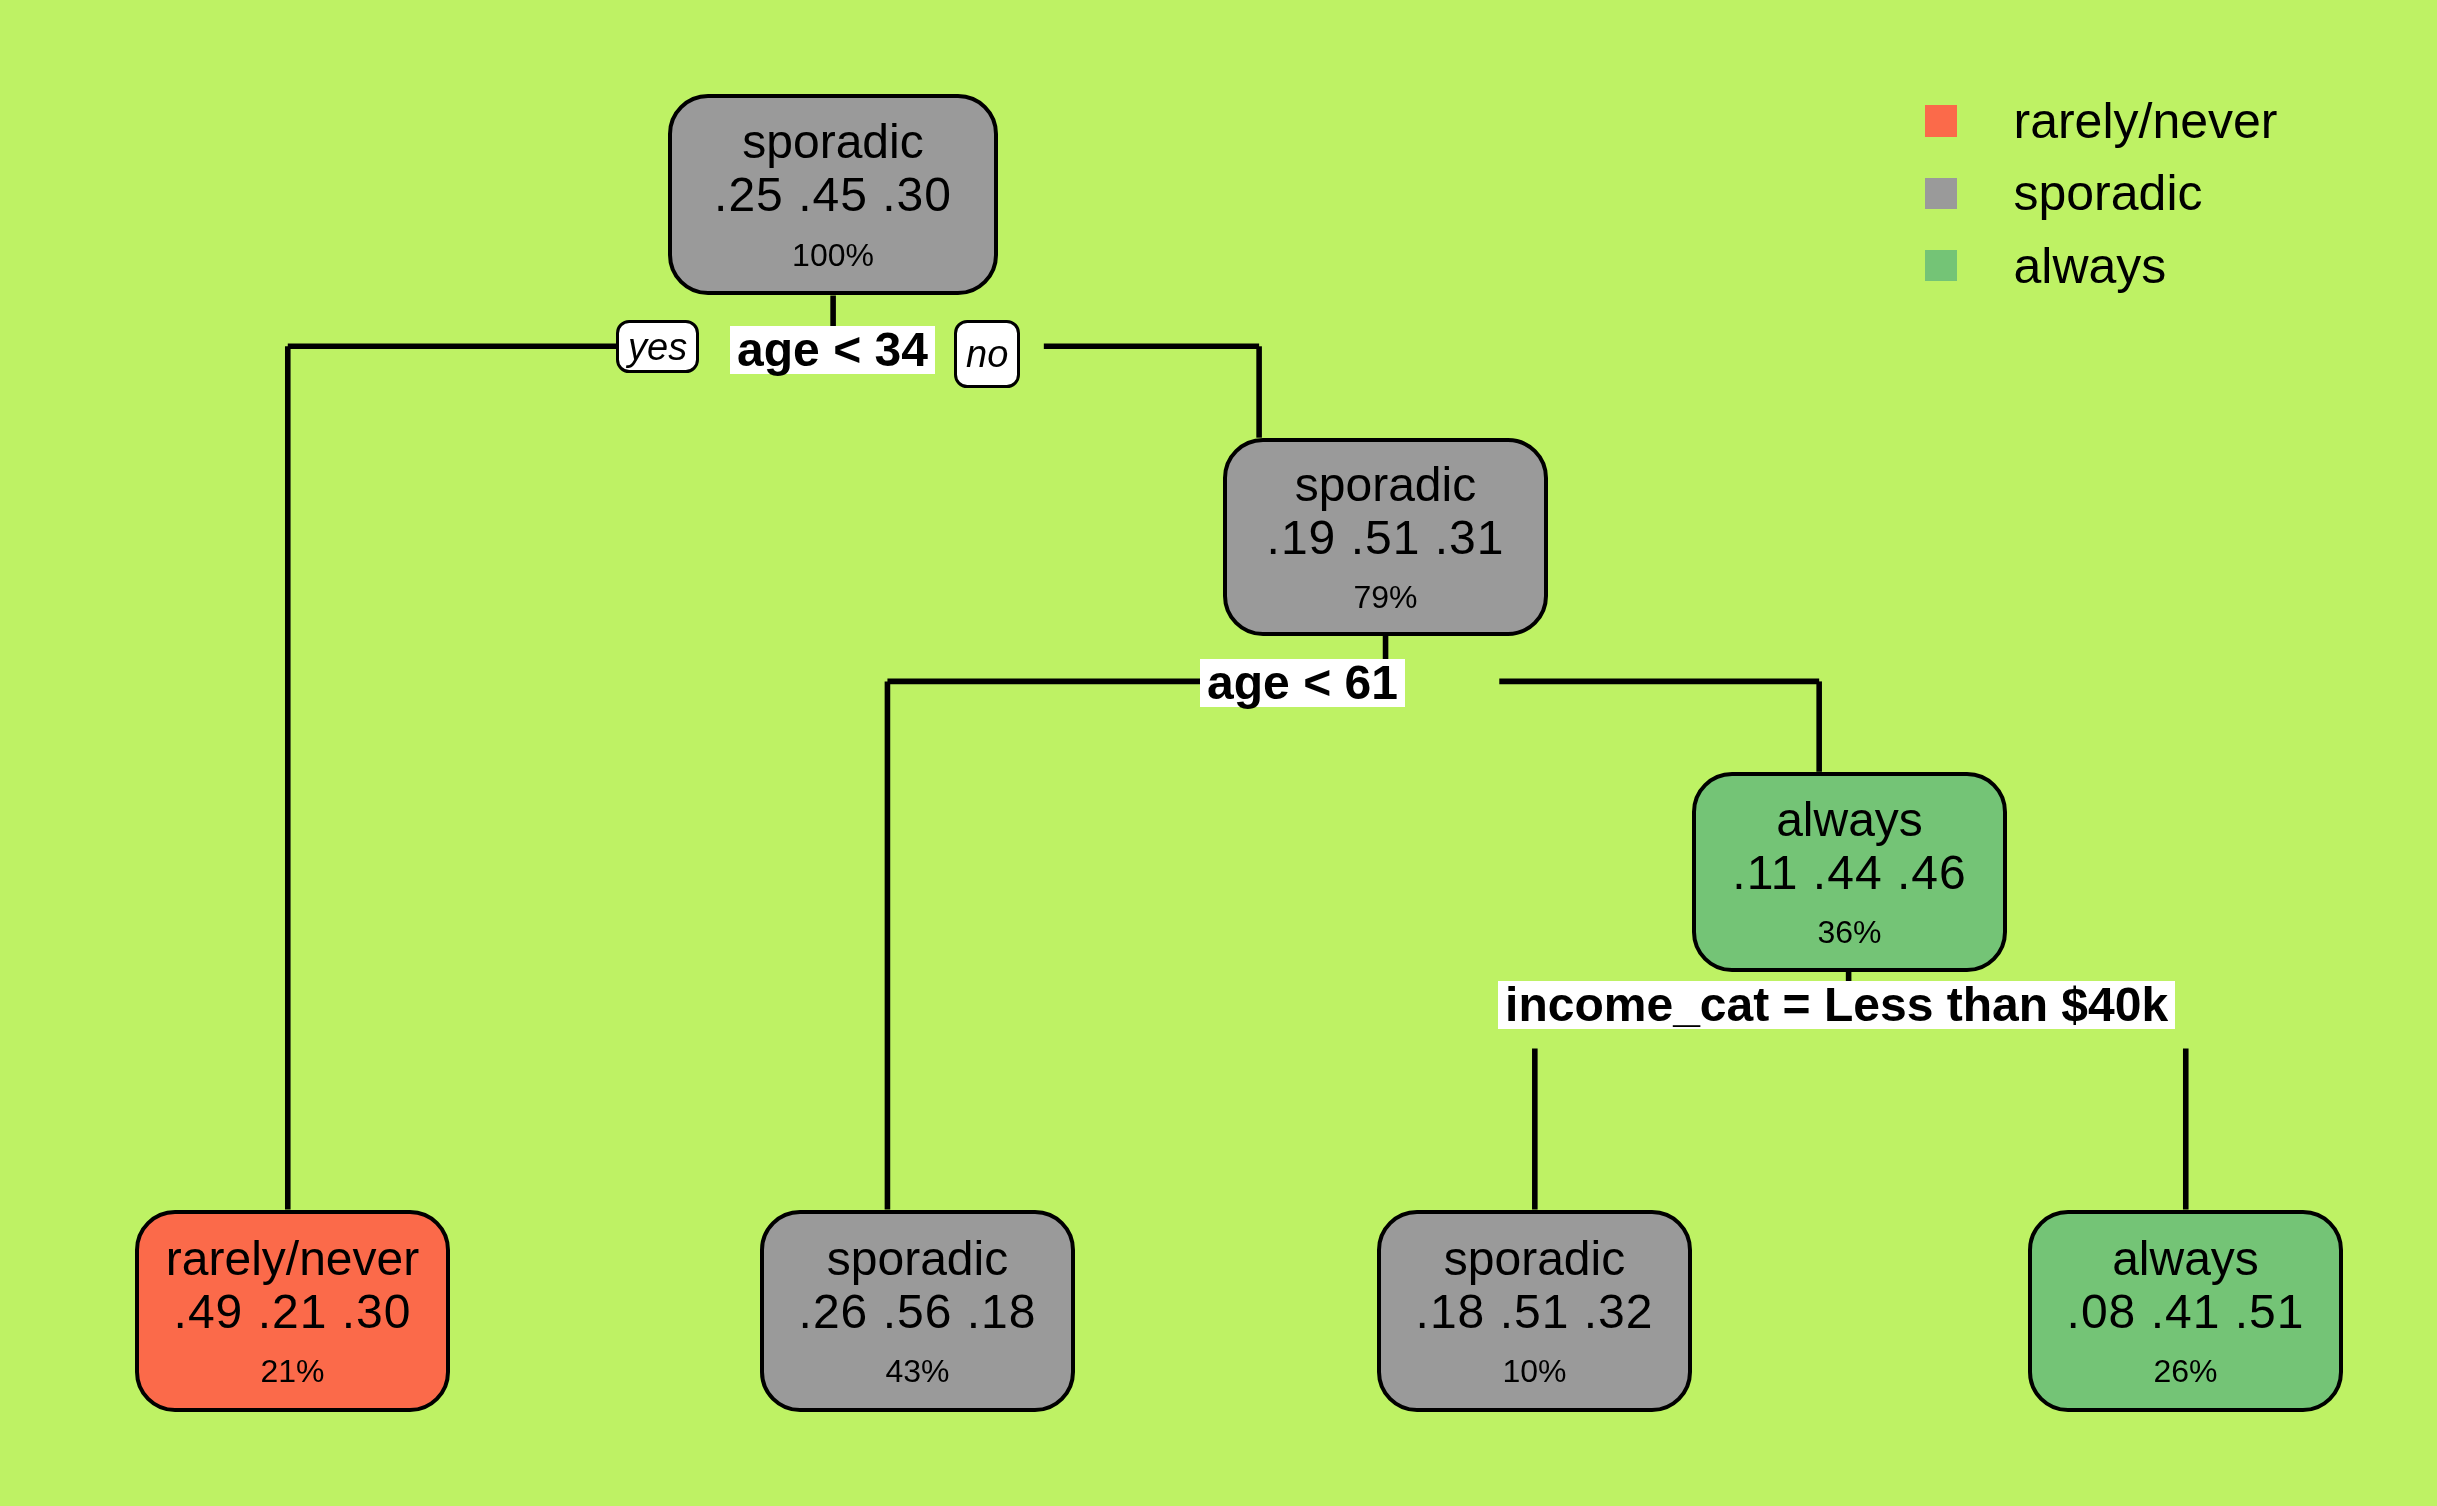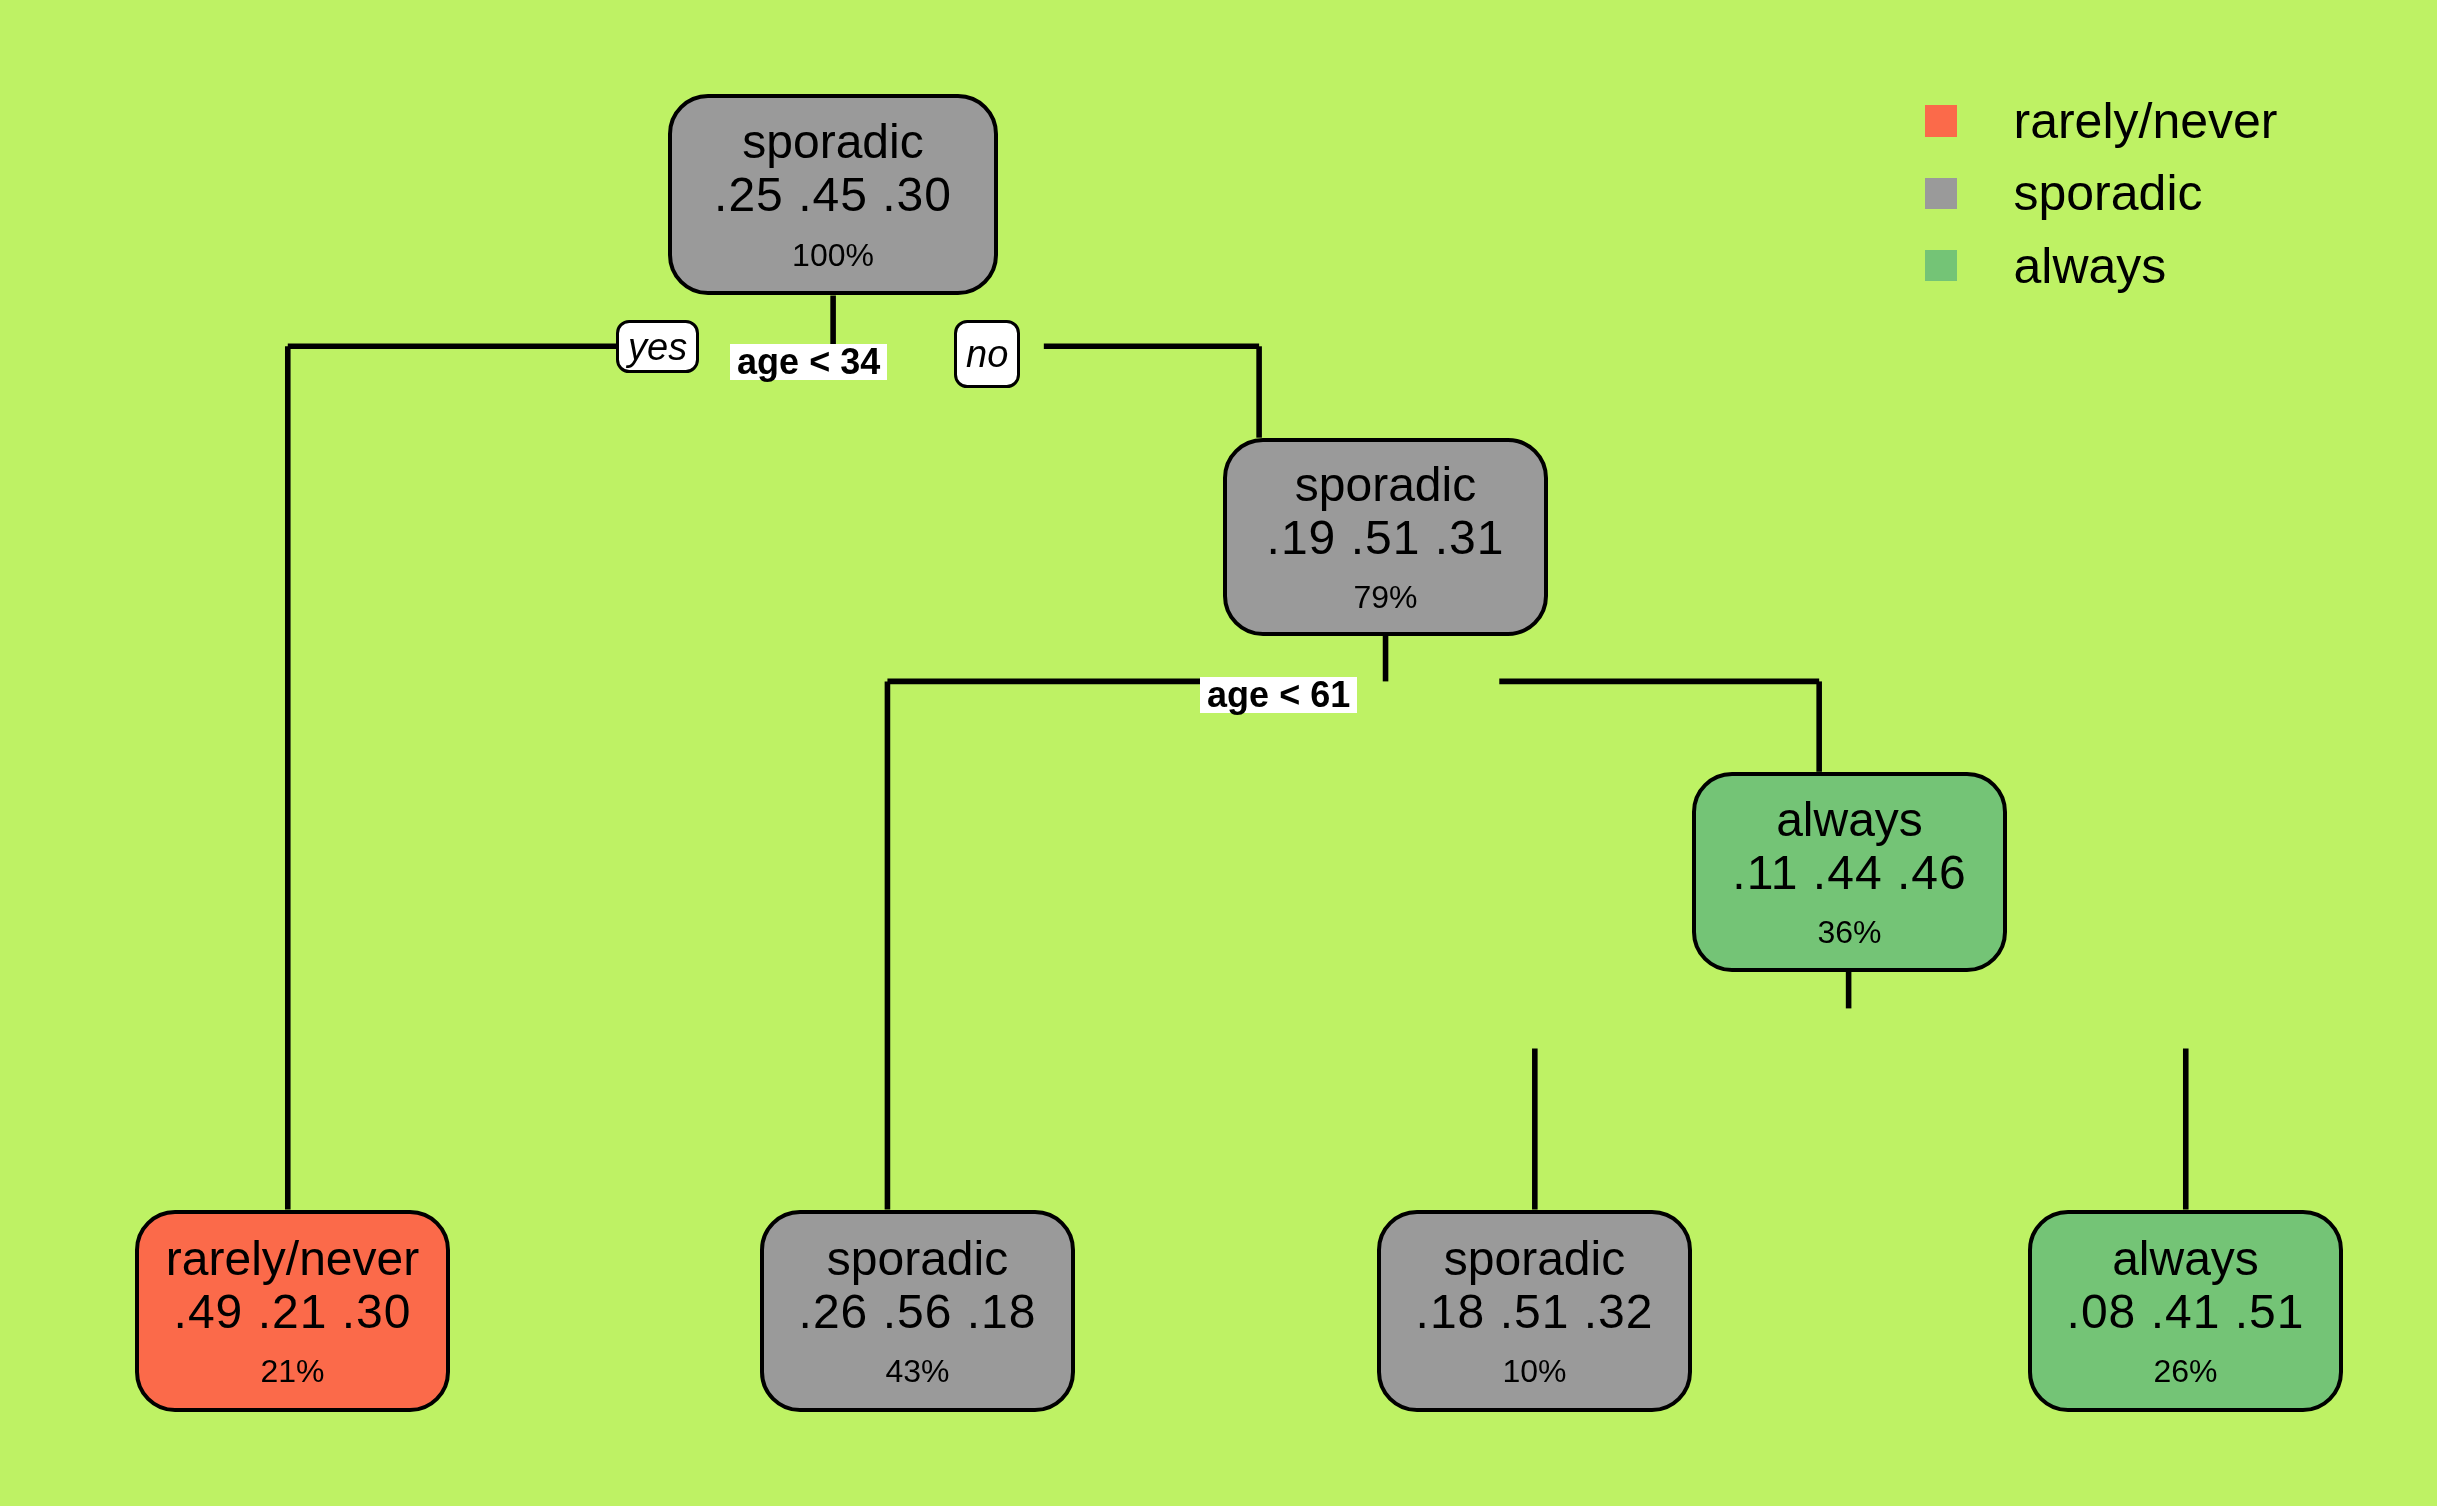--- a/index.html
+++ b/index.html
@@ -39,27 +39,26 @@
     text-align: center;
     white-space: nowrap;
   }
   .node .n-label { font-size: 48px; }
   .node .n-probs { font-size: 48px; margin-top: 5px; letter-spacing: 1px; }
   .node .n-pct   { font-size: 32px; margin-top: 19.3px; }
 
   .split-label {
     position: absolute;
     font-weight: bold;
-    font-size: 36px;
+    font-size: 48px;
     color: #000000;
     white-space: nowrap;
     background: #ffffff;
     padding: 0 7.1px;
     line-height: 1.0;
-    margin-top: 18px;
   }
   .yn-box {
     position: absolute;
     box-sizing: border-box;
     border: 3.6px solid #000000;
     border-radius: 13.2px;
     background: #ffffff;
     font-style: italic;
     font-size: 38px;
     color: #000000;
@@ -169,20 +168,21 @@
     <div class="nline n-probs">.08  .41  .51</div>
     <div class="nline n-pct">26%</div>
   </div>
 
   <div class="yn-box" id="yesbox" style="height: 53px; top: 320px; left: 616px;">yes</div>
   <div class="split-label" id="split-age-34" style="left: 730px; top: 326px;">age &lt; 34</div>
   <div class="yn-box" id="nobox" style="height: 68px; top: 320px; left: 954px;">no</div>
 
   <div class="split-label" id="split-age-61" style="left: 1200px; top: 659px;">age &lt; 61</div>
 
+  <div class="split-label" id="split-income-cat" style="left: 1498px; top: 981px;">income_cat = Less than $40k</div>
 
   <div id="legend">
     <div class="legend-row">
       <span class="legend-swatch" id="sw0" style="background: rgb(251, 106, 74);"></span>
       <span class="legend-text">rarely/never</span>
     </div>
     <div class="legend-row">
       <span class="legend-swatch" id="sw1" style="background: rgb(154, 154, 154);"></span>
       <span class="legend-text">sporadic</span>
     </div>

